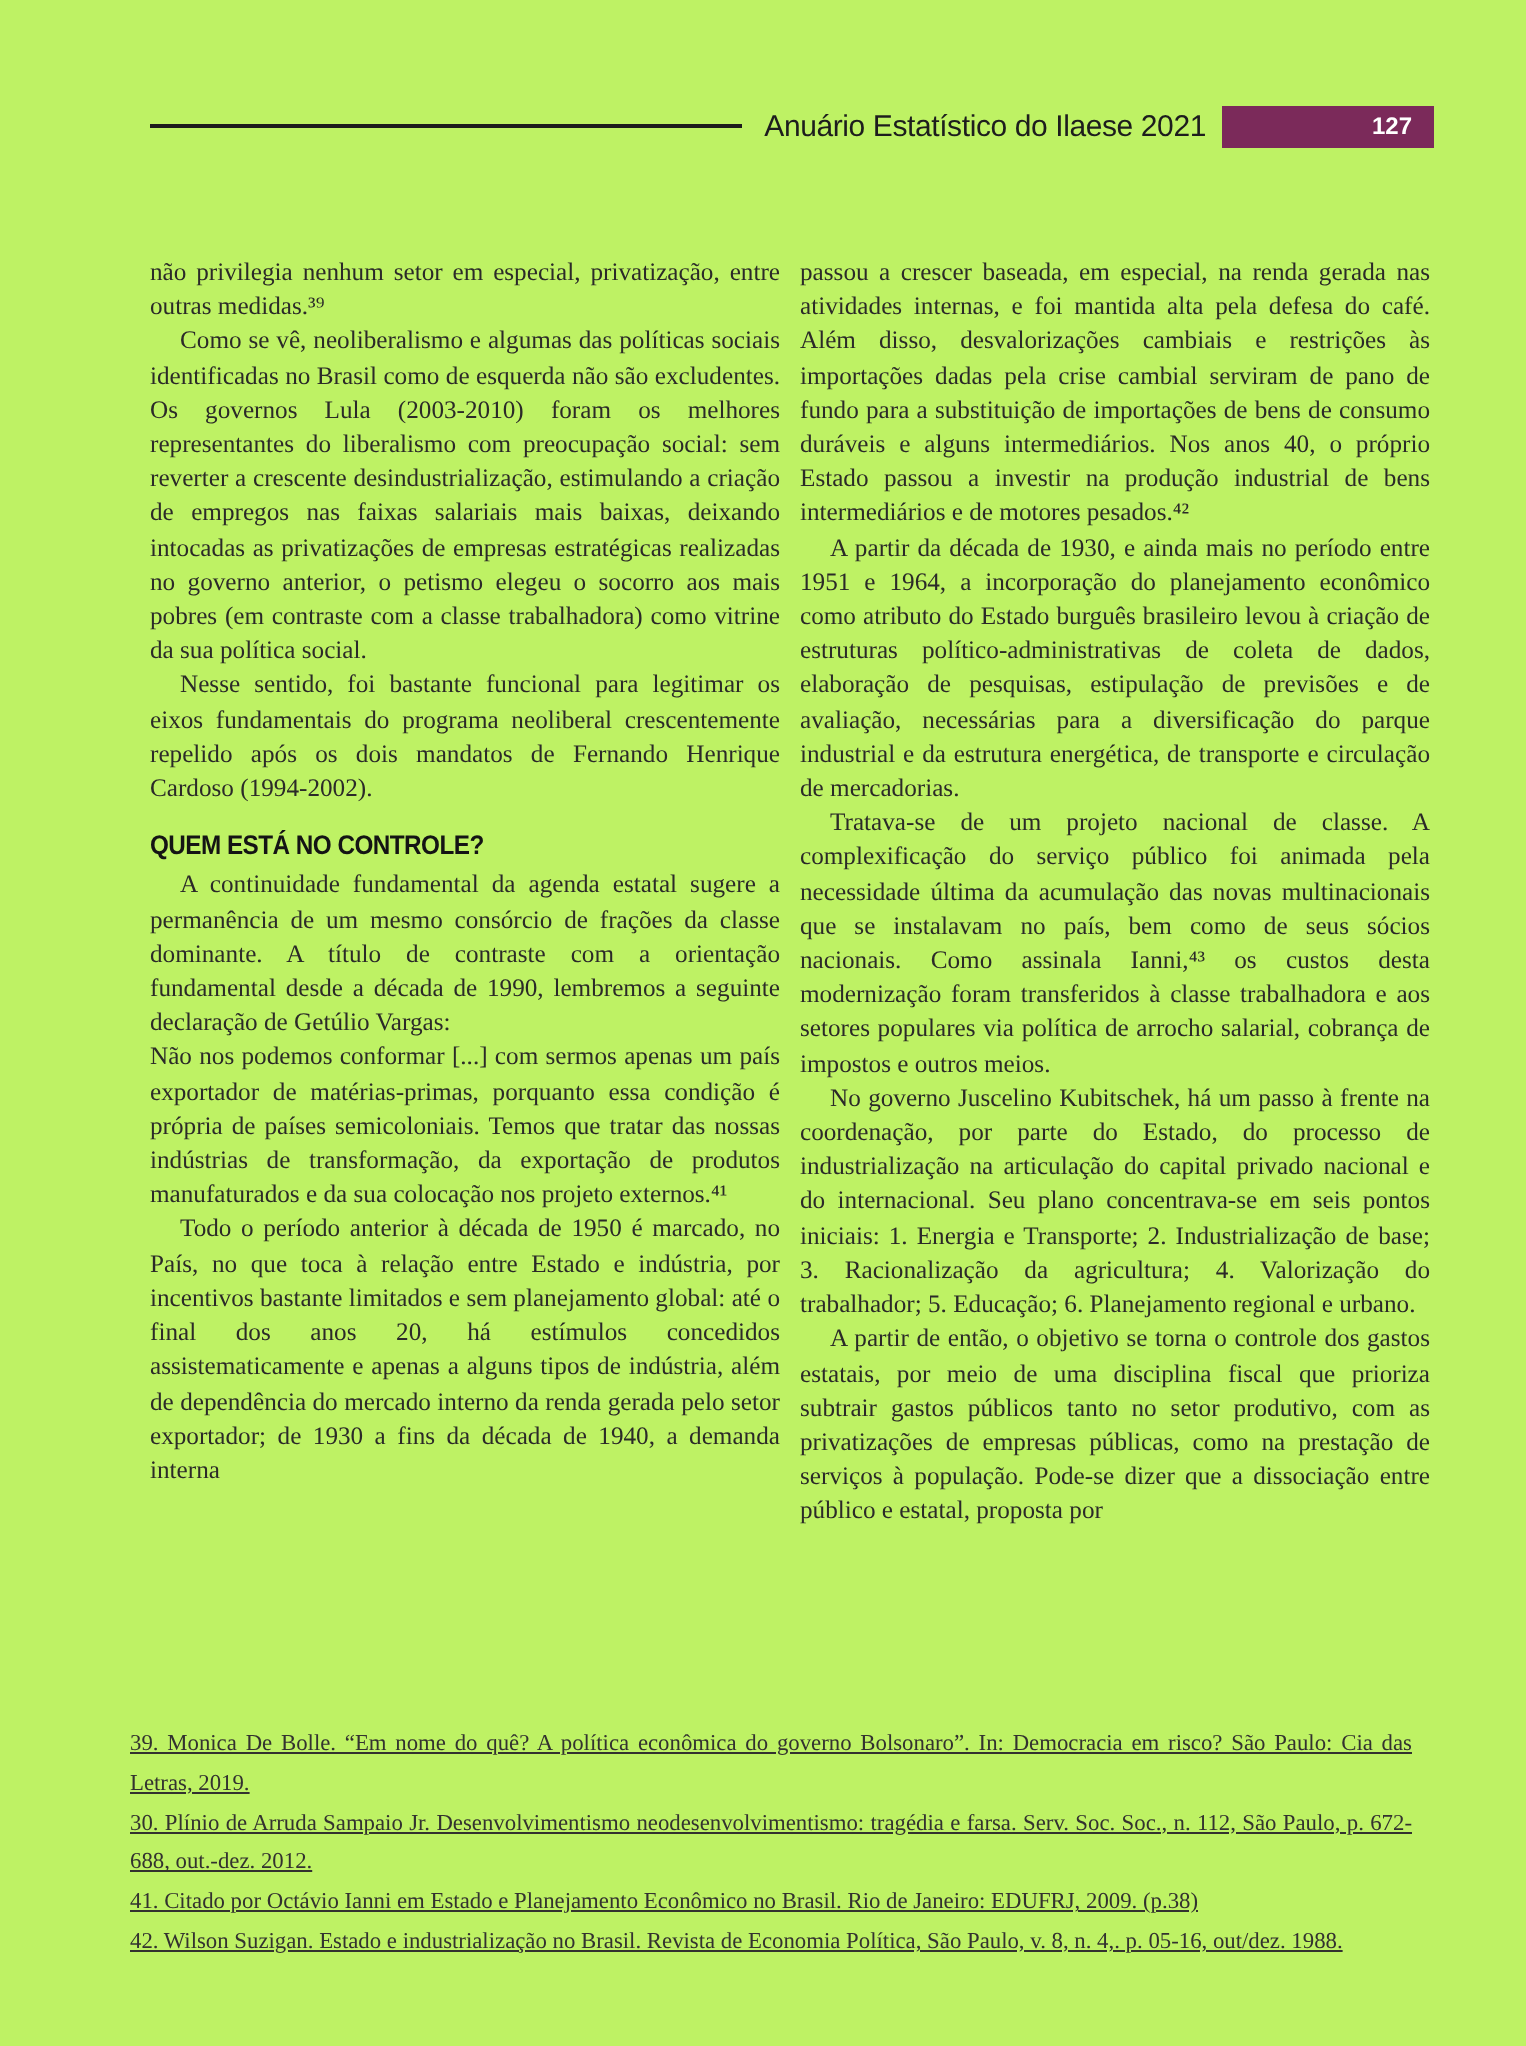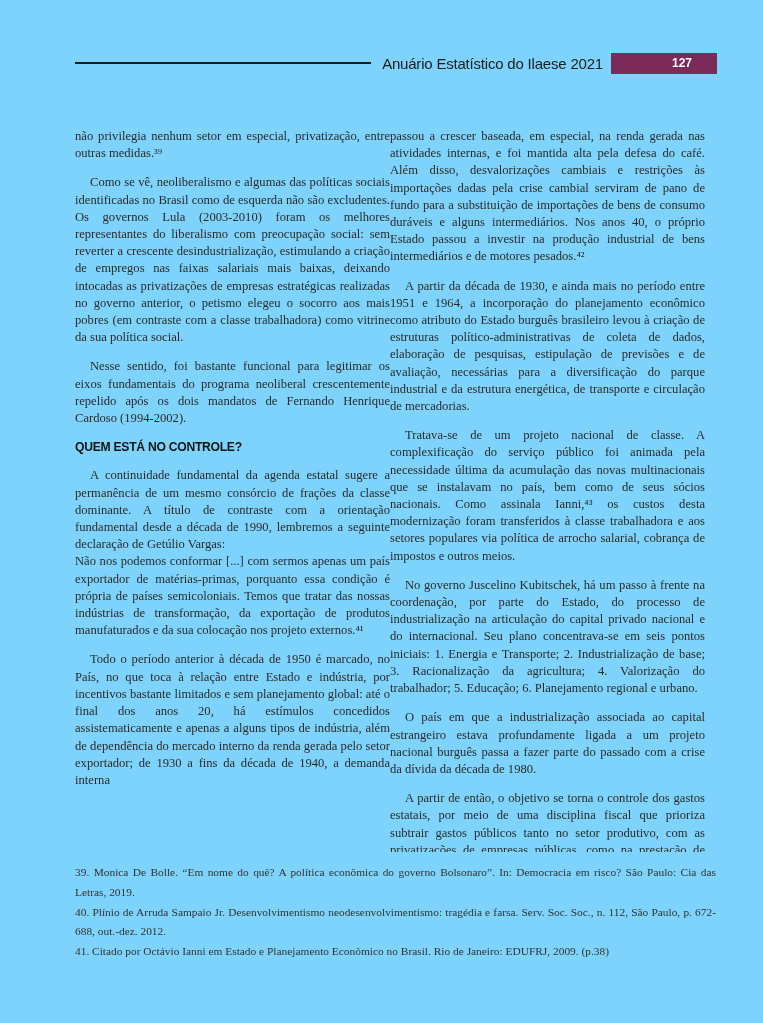--- a/index.html
+++ b/index.html
@@ -1,20 +1,20 @@
 <!DOCTYPE html>
 <html lang="pt-BR"><head>
 <meta charset="utf-8">
 <style>
   html, body { margin: 0; padding: 0; background: #e8e8e8; }
   .page {
     position: relative;
     width: 763px;
     height: 1023px;
-    background: #7dd3fc;
+    background: #bef264;
     overflow: hidden;
     font-family: "Liberation Serif", serif;
     color: #2b2a28;
   }
 
   
   .header {
     position: absolute;
     top: 52px;
     left: 75px;
@@ -41,70 +41,72 @@
     width: 106px;
     height: 21px;
     background: #7b2a5a;
     color: #ffffff;
     font-family: "Liberation Sans", sans-serif;
     font-size: 12px;
     font-weight: bold;
     display: flex;
     align-items: center;
     justify-content: flex-end;
-    padding-right: 25px;
+    padding-right: 11px;
     box-sizing: border-box;
   }
 
   
   .columns {
     position: absolute;
     top: 128px;
     left: 75px;
     width: 640px;
     height: 724px;
     display: flex;
+    gap: 10px;
     overflow: hidden;
   }
   .col {
     width: 315px;
     height: 100%;
     overflow: hidden;
     font-size: 12.6px;
     line-height: 17.2px;
     text-align: justify;
     hyphens: auto;
   }
   .col p { margin: 0; }
-  .col p.indent { text-indent: 15px; margin-top: 12px; }
+  .col p.indent { text-indent: 15px; }
   .quote {
     margin: 13px 0 13px 16px;
   }
   .section-heading {
     font-family: "Liberation Sans", sans-serif;
     font-weight: 700;
     font-size: 13.5px;
     color: #141414;
     margin: 11px 0 3px 0;
     letter-spacing: -0.3px;
     transform: scaleX(0.9);
     transform-origin: left center;
     white-space: nowrap;
   }
 
   
   .footnotes {
     position: absolute;
     top: 863px;
-    left: 75px;
+    left: 65px;
     width: 641px;
     font-size: 11.4px;
     line-height: 19.8px;
     color: #33322f;
     text-align: justify;
+    text-decoration: underline;
   }
   .footnote { margin: 0; }
 </style>
 </head>
 <body>
 
 <div class="page">
 
   <div class="header">
     <div class="header-rule"></div>
@@ -122,25 +124,25 @@
       <p class="indent">A continuidade fundamental da agenda estatal sugere a permanência de um mesmo consórcio de frações da classe dominante. A título de contraste com a orientação fundamental desde a década de 1990, lembremos a seguinte declaração de Getúlio Vargas:</p>
       <p class="quote">Não nos podemos conformar [...] com sermos apenas um país exportador de matérias-primas, porquanto essa condição é própria de países semicoloniais. Temos que tratar das nossas indústrias de transformação, da exportação de produtos manufaturados e da sua colocação nos projeto externos.⁴¹</p>
       <p class="indent">Todo o período anterior à década de 1950 é marcado, no País, no que toca à relação entre Estado e indústria, por incentivos bastante limitados e sem planejamento global: até o final dos anos 20, há estímulos concedidos assistematicamente e apenas a alguns tipos de indústria, além de dependência do mercado interno da renda gerada pelo setor exportador; de 1930 a fins da década de 1940, a demanda interna</p>
     </div>
 
     <div class="col">
       <p>passou a crescer baseada, em especial, na renda gerada nas atividades internas, e foi mantida alta pela defesa do café. Além disso, desvalorizações cambiais e restrições às importações dadas pela crise cambial serviram de pano de fundo para a substituição de importações de bens de consumo duráveis e alguns intermediários. Nos anos 40, o próprio Estado passou a investir na produção industrial de bens intermediários e de motores pesados.⁴²</p>
       <p class="indent">A partir da década de 1930, e ainda mais no período entre 1951 e 1964, a incorporação do planejamento econômico como atributo do Estado burguês brasileiro levou à criação de estruturas político-administrativas de coleta de dados, elaboração de pesquisas, estipulação de previsões e de avaliação, necessárias para a diversificação do parque industrial e da estrutura energética, de transporte e circulação de mercadorias.</p>
       <p class="indent">Tratava-se de um projeto nacional de classe. A complexificação do serviço público foi animada pela necessidade última da acumulação das novas multinacionais que se instalavam no país, bem como de seus sócios nacionais. Como assinala Ianni,⁴³ os custos desta modernização foram transferidos à classe trabalhadora e aos setores populares via política de arrocho salarial, cobrança de impostos e outros meios.</p>
       <p class="indent">No governo Juscelino Kubitschek, há um passo à frente na coordenação, por parte do Estado, do processo de industrialização na articulação do capital privado nacional e do internacional. Seu plano concentrava-se em seis pontos iniciais: 1. Energia e Transporte; 2. Industrialização de base; 3. Racionalização da agricultura; 4. Valorização do trabalhador; 5. Educação; 6. Planejamento regional e urbano.</p>
-      <p class="indent">O país em que a industrialização associada ao capital estrangeiro estava profundamente ligada a um projeto nacional burguês passa a fazer parte do passado com a crise da dívida da década de 1980.</p>
       <p class="indent">A partir de então, o objetivo se torna o controle dos gastos estatais, por meio de uma disciplina fiscal que prioriza subtrair gastos públicos tanto no setor produtivo, com as privatizações de empresas públicas, como na prestação de serviços à população. Pode-se dizer que a dissociação entre público e estatal, proposta por</p>
     </div>
 
   </div>
 
   <div class="footnotes">
     <p class="footnote">39. Monica De Bolle. “Em nome do quê? A política econômica do governo Bolsonaro”. In: Democracia em risco? São Paulo: Cia das Letras, 2019.</p>
-    <p class="footnote">40. Plínio de Arruda Sampaio Jr. Desenvolvimentismo neodesenvolvimentismo: tragédia e farsa. Serv. Soc. Soc., n. 112, São Paulo, p. 672-688, out.-dez. 2012.</p>
+    <p class="footnote">30. Plínio de Arruda Sampaio Jr. Desenvolvimentismo neodesenvolvimentismo: tragédia e farsa. Serv. Soc. Soc., n. 112, São Paulo, p. 672-688, out.-dez. 2012.</p>
     <p class="footnote">41. Citado por Octávio Ianni em Estado e Planejamento Econômico no Brasil. Rio de Janeiro: EDUFRJ, 2009. (p.38)</p>
+    <p class="footnote">42. Wilson Suzigan. Estado e industrialização no Brasil. Revista de Economia Política, São Paulo, v. 8, n. 4,. p. 05-16, out/dez. 1988.</p>
   </div>
 
 </div>
 
 </body></html>

